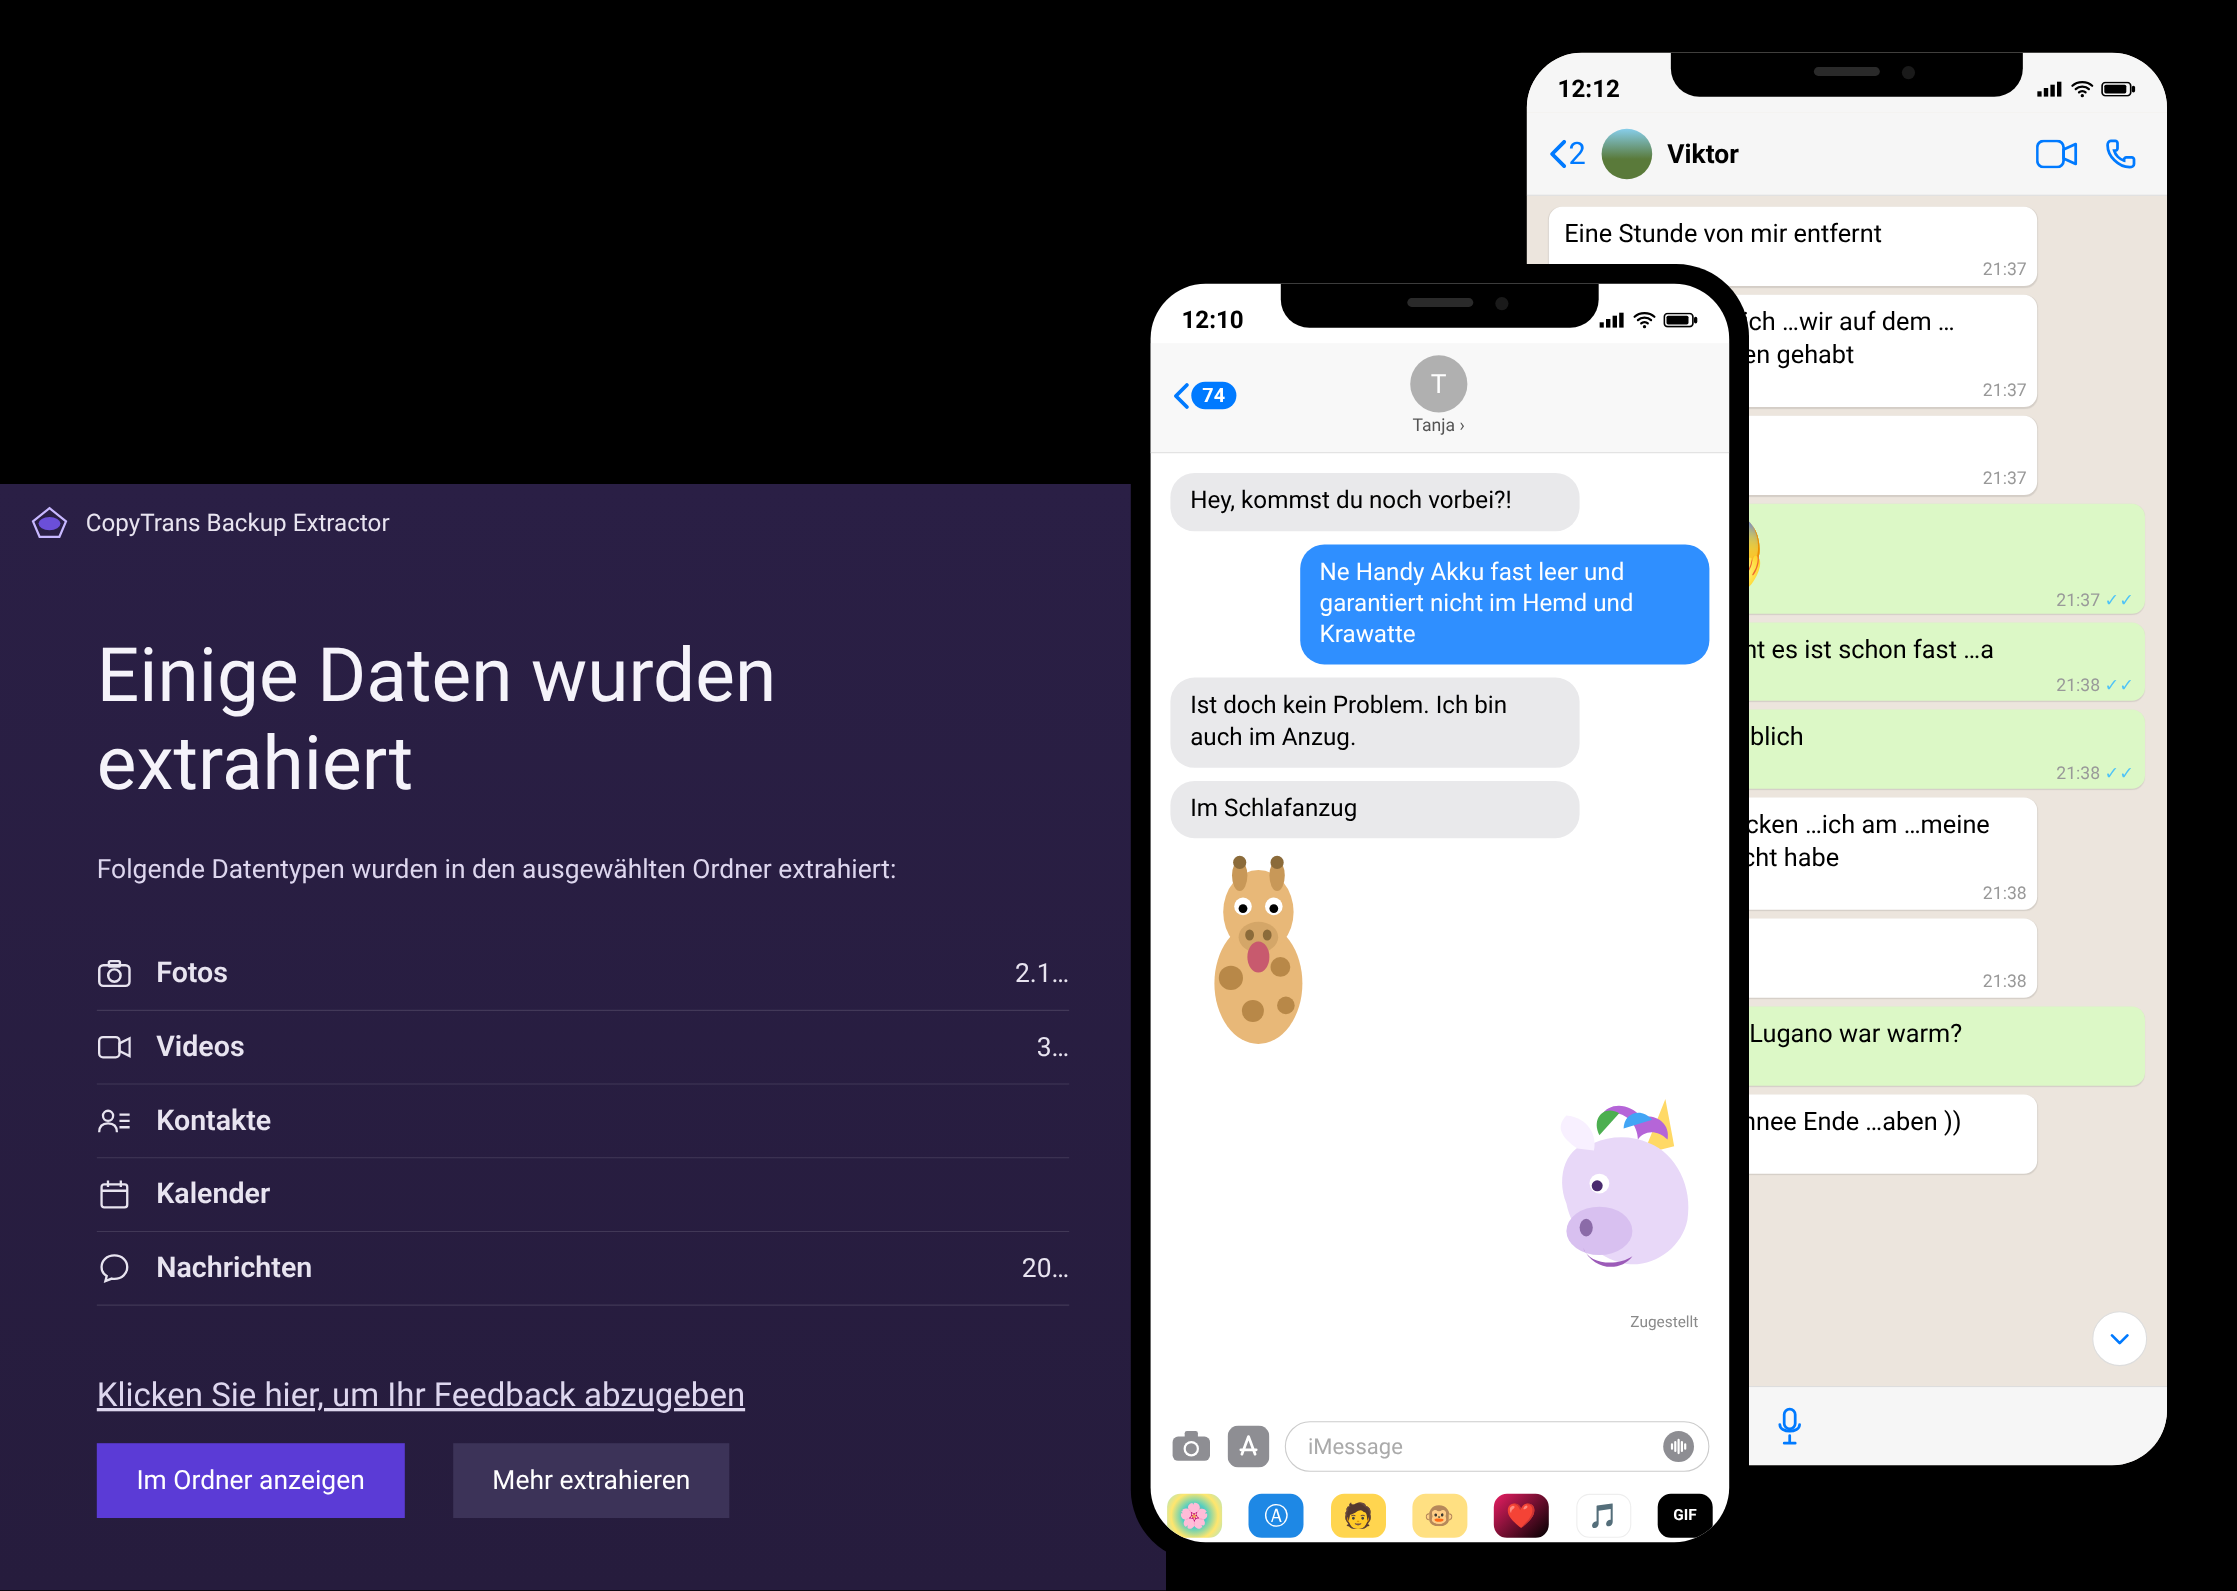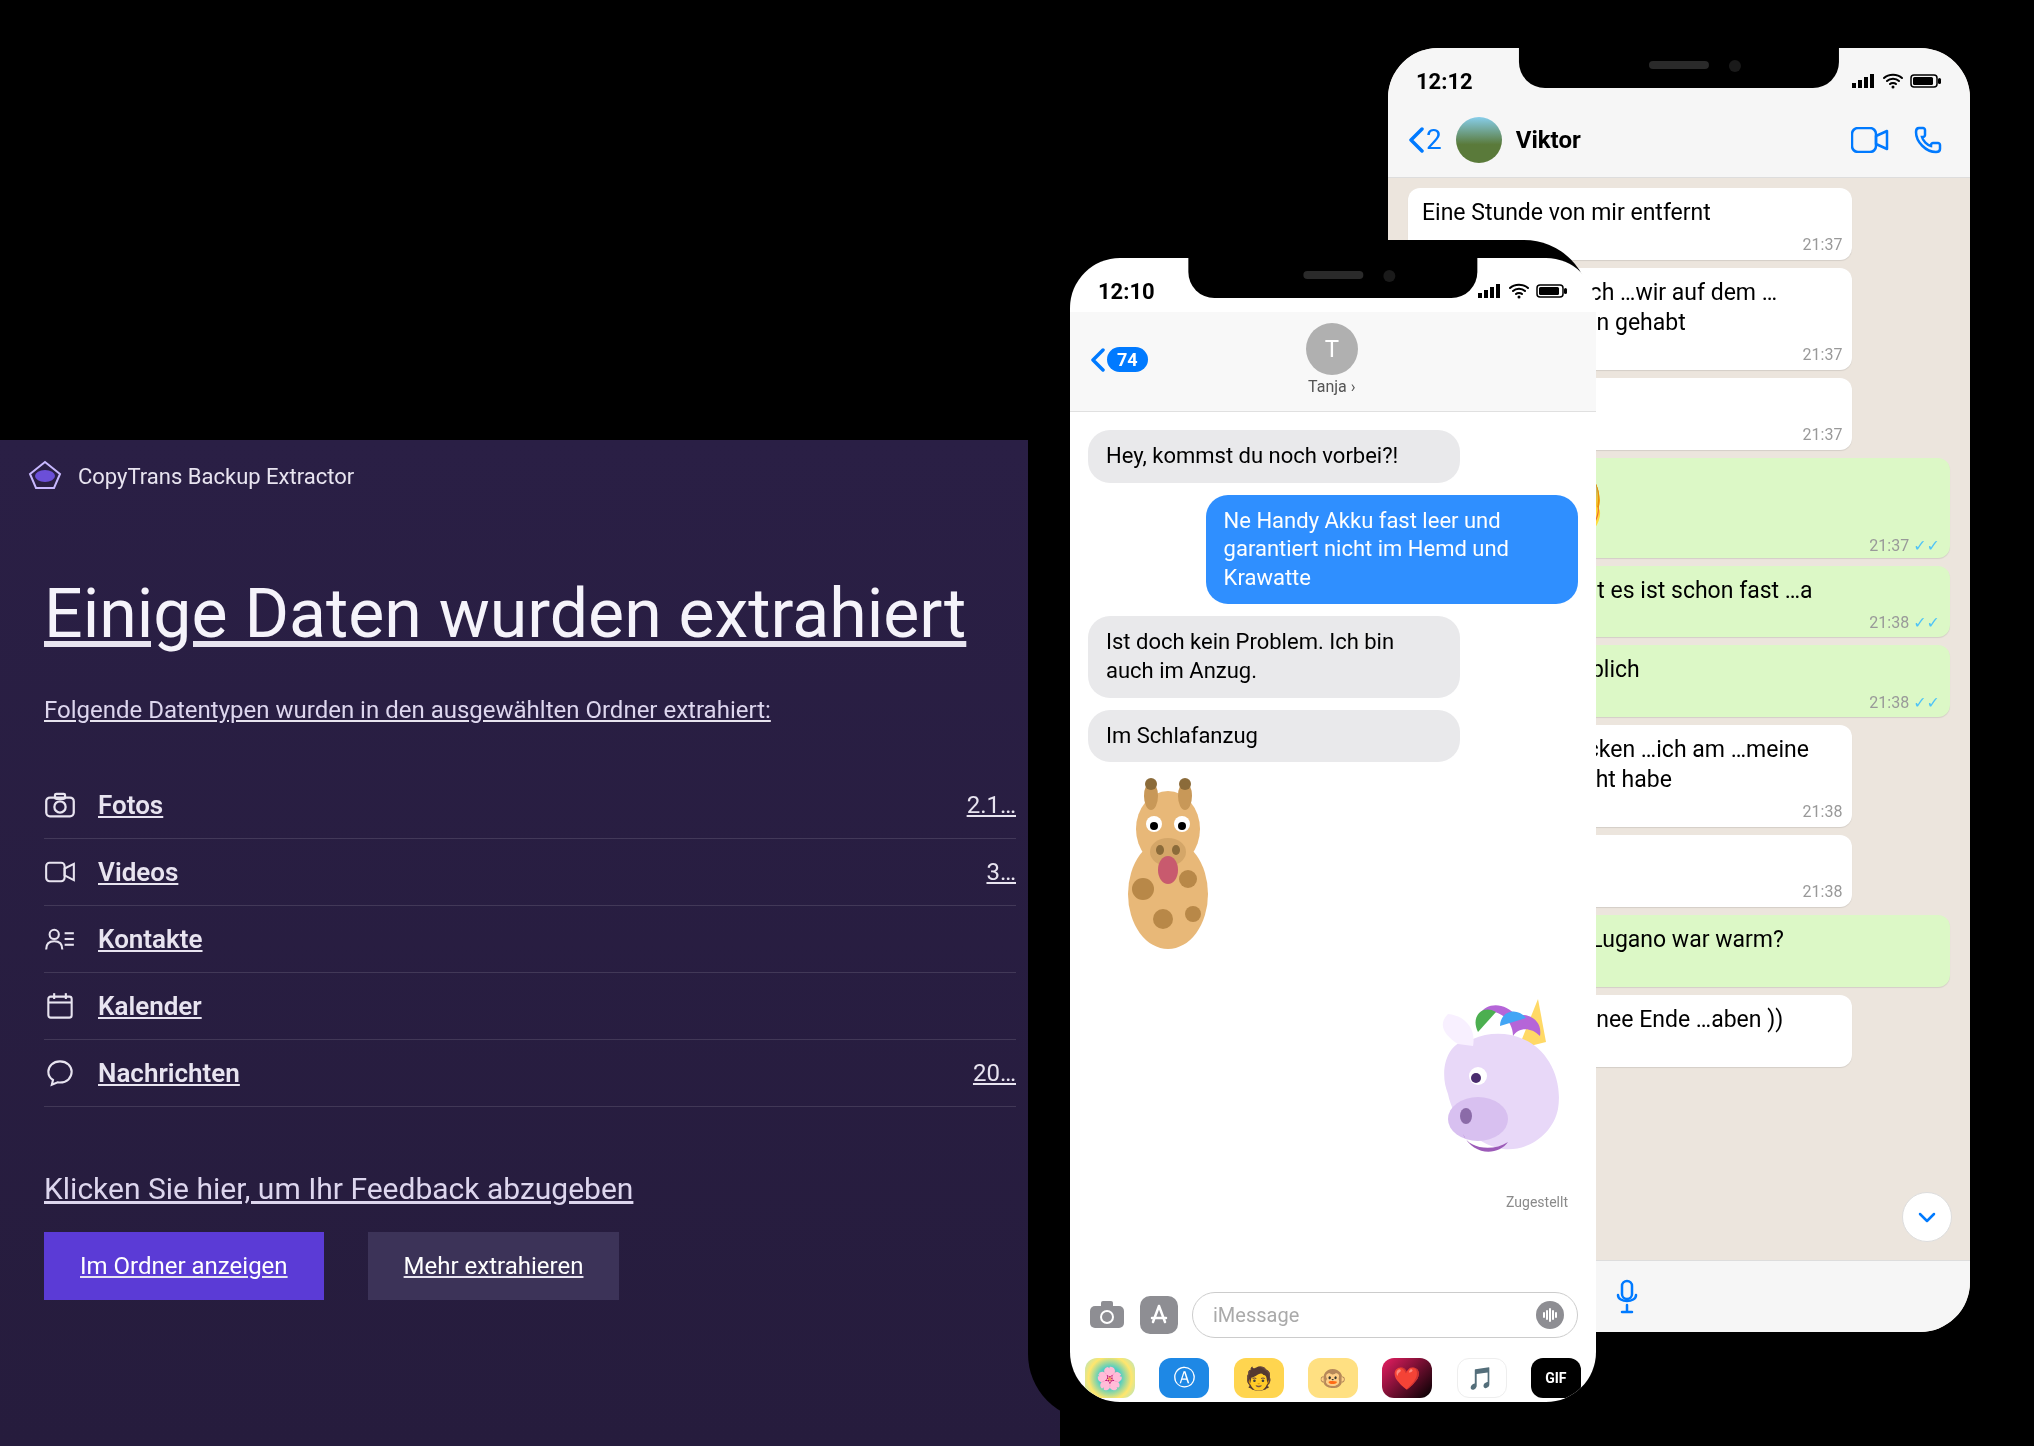--- a/index.html
+++ b/index.html
@@ -5,22 +5,21 @@
 * { margin: 0; padding: 0; box-sizing: border-box; font-family: -apple-system, BlinkMacSystemFont, "Segoe UI", Roboto, sans-serif; }
 body { background: #000; width: 2034px; height: 1446px; position: relative; overflow: hidden; }
 
 
 .app-window {
   position: absolute;
   top: 440px; left: 0;
   width: 1060px; height: 1006px;
   background: linear-gradient(180deg, #2a1f45 0%, #261c3d 100%);
   color: #e8e4f0;
-  padding: 24px 44px;
-  text-decoration: underline;
+  padding: 24px 88px;
 }
 .app-titlebar {
   position: absolute; top: 20px; left: 24px;
   display: flex; align-items: center; gap: 12px;
   font-size: 22px; font-weight: 400;
 }
 .app-logo { width: 42px; height: 32px; }
 .app-heading {
   margin-top: 110px;
   font-size: 68px; font-weight: 400; color: #f5f3fa;
@@ -123,21 +122,21 @@
   color: #007aff;
 }
 .wa-footer {
   background: #f6f6f6; border-top: 1px solid #ddd;
   padding: 12px 20px; display: flex; gap: 34px; align-items: center; height: 72px;
 }
 .wa-footer-icon { color: #007aff; }
 
 
 .phone-im { top: 240px; left: 1028px; width: 562px; height: 1180px; z-index: 10; }
-.phone-im .phone-screen { background: #fff; margin-left: 24px; }
+.phone-im .phone-screen { background: #fff; }
 .im-header {
   background: #f8f8f8; border-bottom: 1px solid #e0e0e0;
   padding: 8px 20px 12px; display: flex; align-items: center; height: 100px;
 }
 .im-back { color: #007aff; font-size: 24px; display: flex; align-items: center; gap: 2px; }
 .im-back-badge { background: #007aff; color: #fff; border-radius: 14px; padding: 2px 10px; font-size: 18px; font-weight: 700; }
 .im-contact { flex: 1; text-align: center; }
 .im-avatar { width: 52px; height: 52px; border-radius: 50%; background: #b0b0b0; display: inline-flex; align-items: center; justify-content: center; color: #fff; font-size: 24px; }
 .im-contact-name { font-size: 16px; color: #555; margin-top: 2px; }
 .im-body { padding: 18px 18px 0; height: calc(100% - 54px - 100px - 120px); overflow: hidden; }

